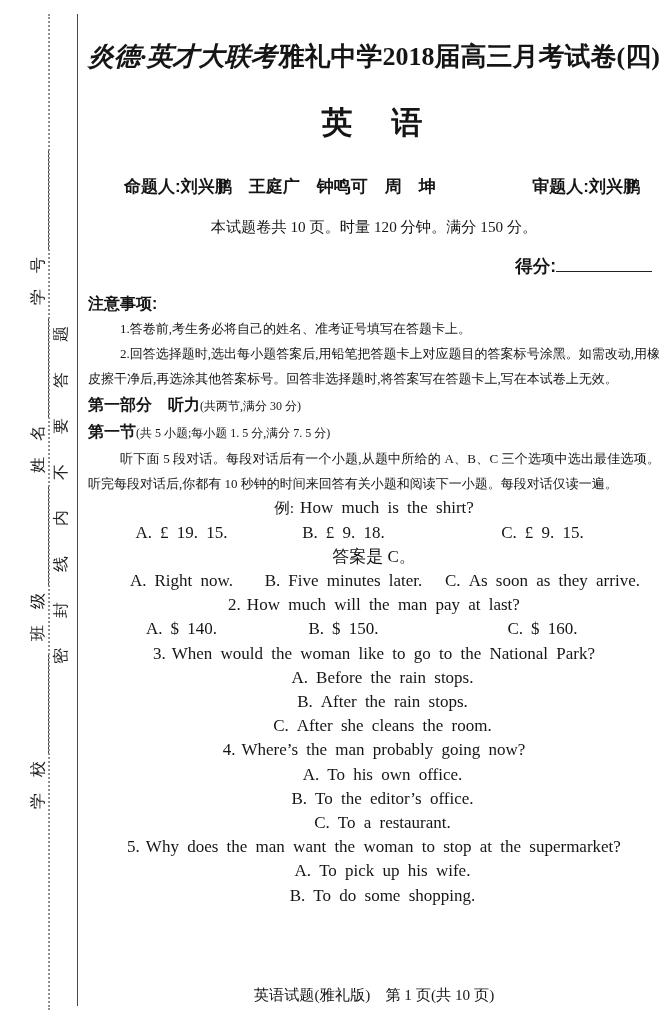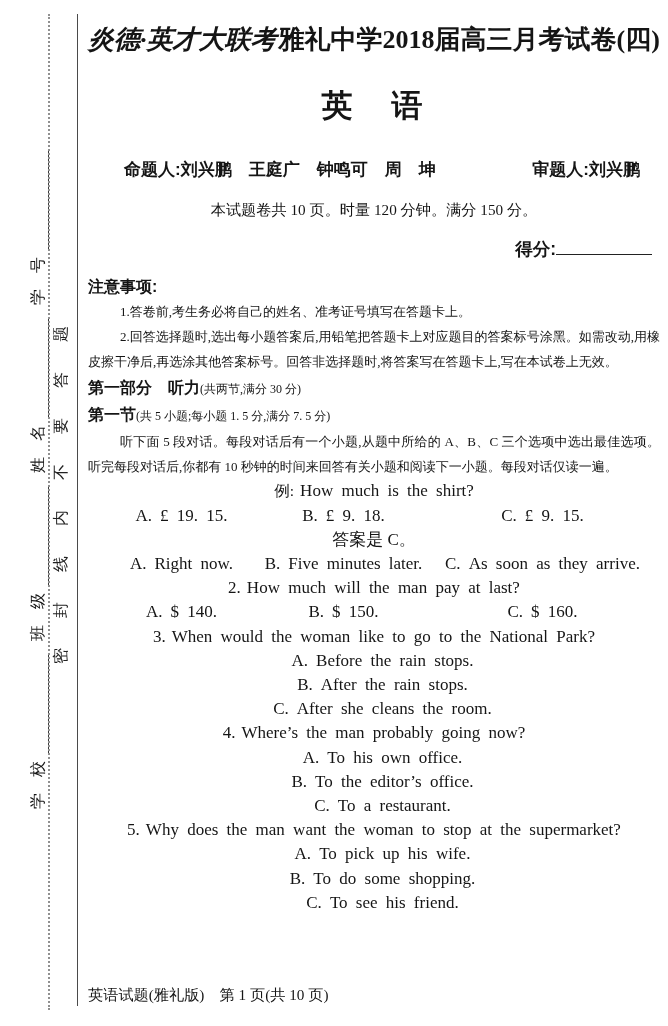--- a/index.html
+++ b/index.html
@@ -16,21 +16,21 @@
     font-size:16px;white-space:nowrap;
   }
   .field{display:inline-flex;align-items:flex-end;margin:0 2px;}
   .field-label{letter-spacing:6px;}
   .blank{display:inline-block;width:100px;height:1.05em;border-bottom:1.3px solid #3a3a3a;margin-left:2px;margin-right:8px;}
   .seal-text{
     position:absolute;width:400px;height:24px;left:-137px;top:468px;transform:rotate(-90deg);
     text-align:center;font-size:16px;letter-spacing:30px;white-space:nowrap;color:#222;
   }
   
-  .content{position:absolute;left:88px;top:0;width:572px;}
+  .content{position:absolute;left:88px;top:17px;width:572px;}
   .title1{margin-top:20px;text-align:center;font-size:26px;line-height:40px;white-space:nowrap;font-weight:bold;}
   .title1 .series{font-style:italic;font-weight:900;margin-right:2px;}
   .title1 .main{font-weight:600;}
   .subject{margin-top:28px;text-align:center;font-size:31px;line-height:36px;font-weight:bold;
     font-family:"Liberation Sans","DejaVu Sans",sans-serif;letter-spacing:4px;}
   .setters{margin-top:34px;line-height:24px;display:flex;justify-content:space-between;
     padding:0 20px 0 36px;font-family:"Liberation Sans","DejaVu Sans",sans-serif;font-weight:bold;font-size:17px;}
   .paper-info{margin-top:17px;text-align:center;font-size:15.2px;line-height:22px;}
   .score-line{margin-top:16px;line-height:24px;text-align:right;padding-right:8px;
     font-family:Liberation Sans, sans-serif;font-weight:bold;font-size:17.5px;}
@@ -48,21 +48,21 @@
   .eng{word-spacing:4px;}
   .cn-label{margin-right:6px;font-size:15.6px;}
   .qnum{margin-right:6px;}
   .olabel{margin-right:8px;}
   .opt-row{display:flex;line-height:24.2px;}
   .cell{white-space:nowrap;}
   .ca{width:174px;padding-left:13px;box-sizing:border-box;}
   .cb{width:163px;}
   .cc{flex:1;}
   .opt-stacked{padding-left:17px;}
-  .footer{position:absolute;left:88px;top:985px;width:572px;font-size:15.2px;}
+  .footer{position:absolute;left:88px;top:985px;width:572px;text-align:center;font-size:15.2px;}
 </style>
 </head>
 <body>
 
 <div class="page">
 
   <div class="student-fields">
     <span class="field">
         <span class="field-label">学 校</span>
         <span class="blank"></span>
@@ -154,20 +154,19 @@
       </div>
       <div class="eline opt-stacked"><span class="olabel">A.</span><span class="eng">To his own office.</span></div>
       <div class="eline opt-stacked"><span class="olabel">B.</span><span class="eng">To the editor’s office.</span></div>
       <div class="eline opt-stacked"><span class="olabel">C.</span><span class="eng">To a restaurant.</span></div>
 
       <div class="eline">
         <span class="qnum">5.</span><span class="eng">Why does the man want the woman to stop at the supermarket?</span>
       </div>
       <div class="eline opt-stacked"><span class="olabel">A.</span><span class="eng">To pick up his wife.</span></div>
       <div class="eline opt-stacked"><span class="olabel">B.</span><span class="eng">To do some shopping.</span></div>
-      <div class="eline opt-stacked"><span class="olabel">C.</span><span class="eng">To see his friend.</span></div>
 
     </div>
   </div>
 
   <div class="footer">英语试题(雅礼版)　第 1 页(共 10 页)</div>
 
 </div>
 
 </body></html>

